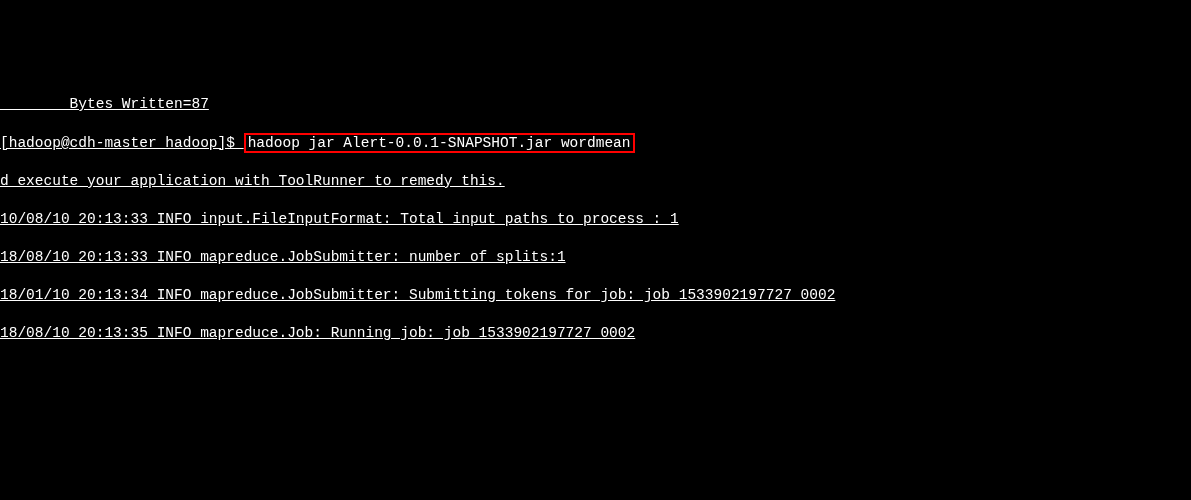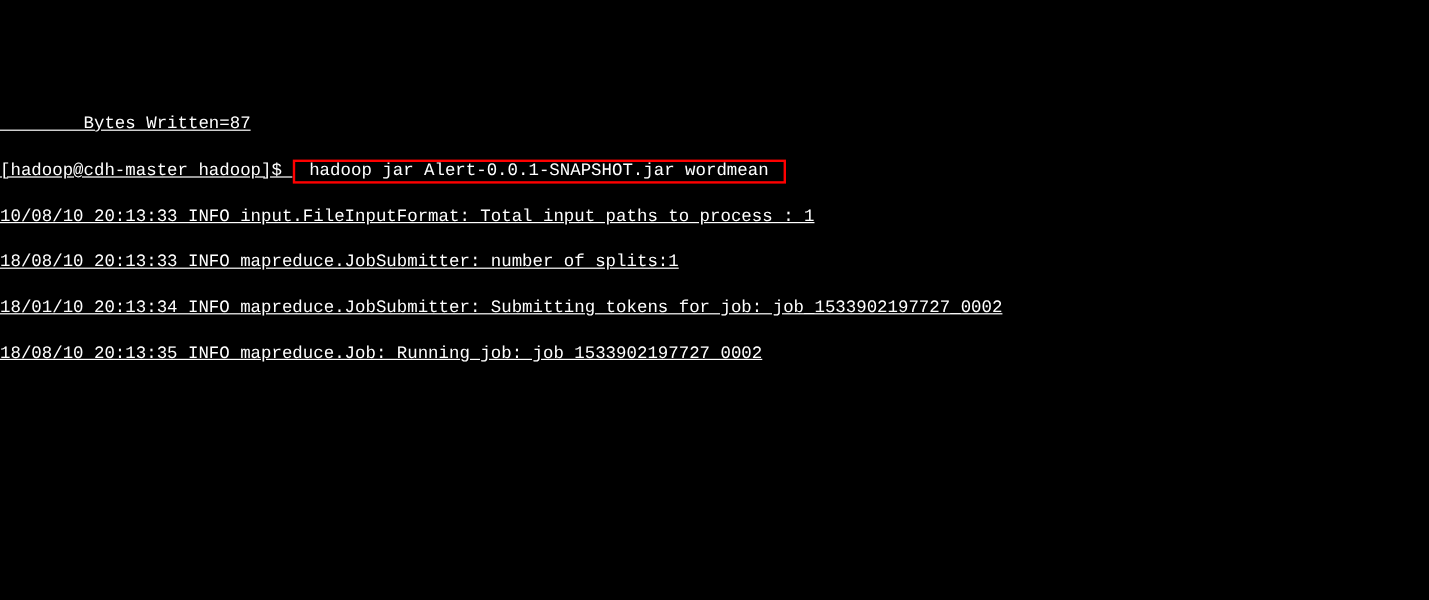--- a/index.html
+++ b/index.html
@@ -17,32 +17,33 @@
   }
   .term {
     padding: 0;
   }
   .line {
     display: block;
     text-decoration: underline;
   }
   .hl {
     border: 2px solid #ff0000;
-    padding: 0 12px;
+    padding: 0 2px;
     display: inline-block;
     line-height: 16px;
   }
 </style>
 </head>
 <body>
 
 
 <div class="term">
 <span class="line">        Bytes Written=87</span>
 <span class="line"><span>[hadoop@cdh-master hadoop]$ </span><span class="hl">hadoop jar Alert-0.0.1-SNAPSHOT.jar wordmean</span></span>
+<span class="line">d execute your application with ToolRunner to remedy this.</span>
 <span class="line">10/08/10 20:13:33 INFO input.FileInputFormat: Total input paths to process : 1</span>
 <span class="line">18/08/10 20:13:33 INFO mapreduce.JobSubmitter: number of splits:1</span>
 <span class="line">18/01/10 20:13:34 INFO mapreduce.JobSubmitter: Submitting tokens for job: job_1533902197727_0002</span>
 <span class="line">18/08/10 20:13:35 INFO mapreduce.Job: Running job: job_1533902197727_0002</span>
 
 
 
 
 
 

